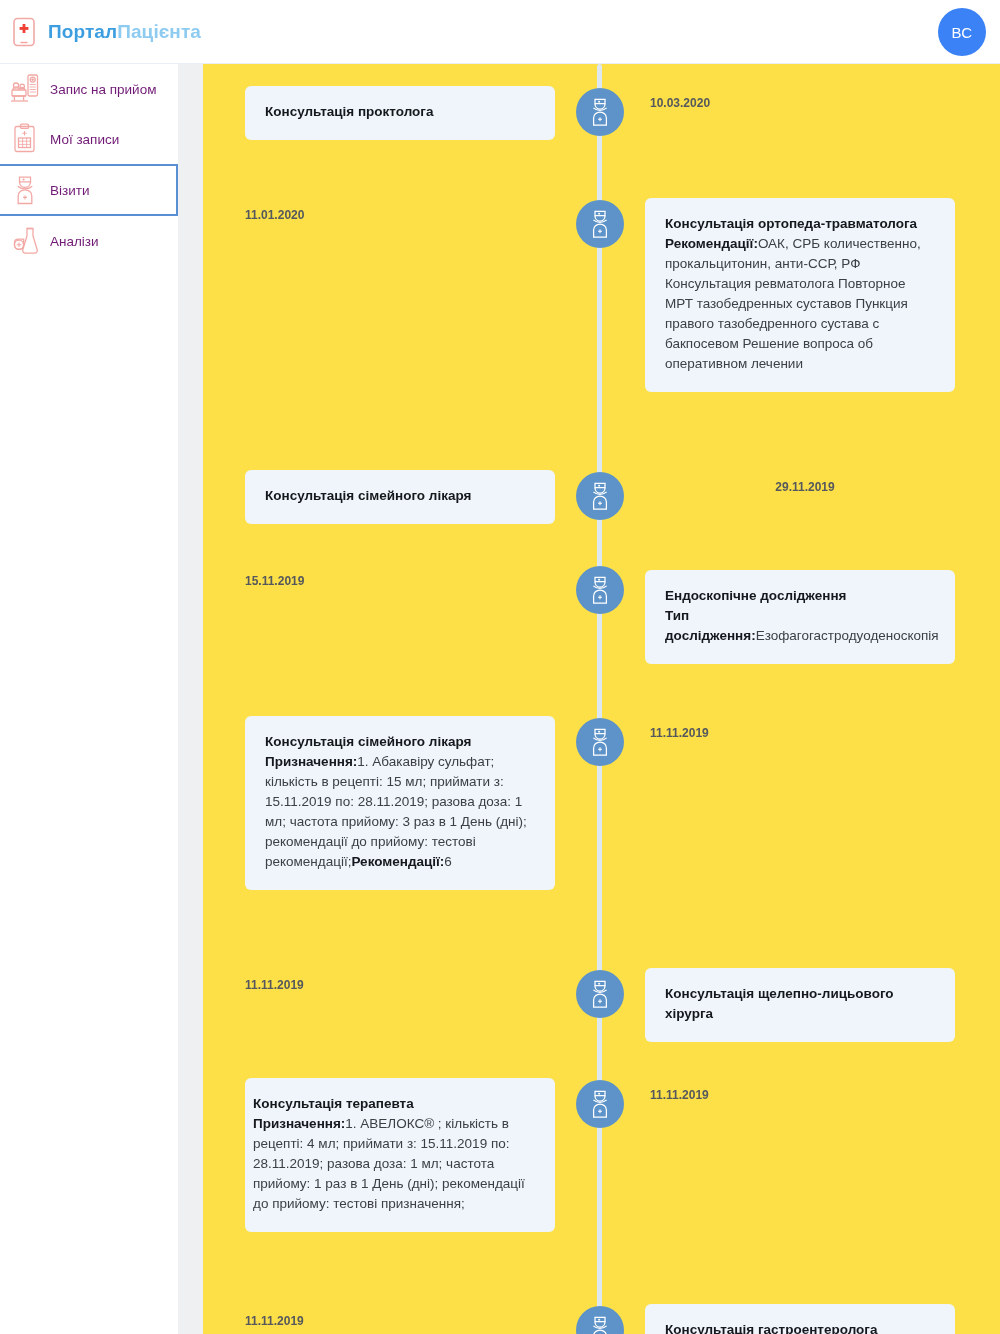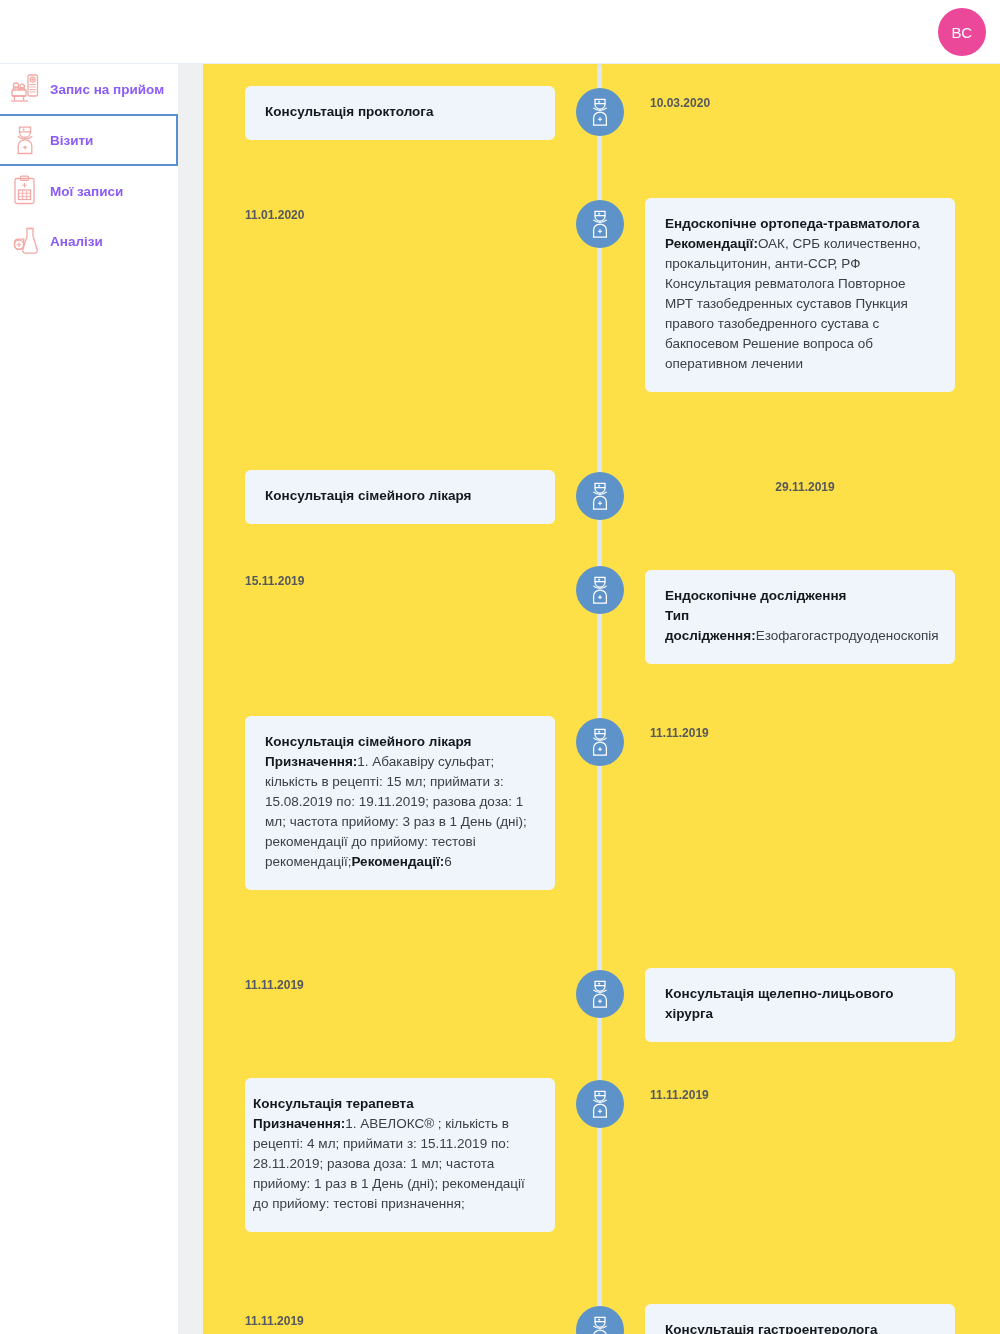--- a/index.html
+++ b/index.html
@@ -50,21 +50,21 @@
   #brand-text .p1 { color: #3c9ee0; }
   #brand-text .p2 { color: #8ecbf0; }
 
   #avatar {
     position: absolute;
     top: 8px;
     right: 14px;
     width: 48px;
     height: 48px;
     border-radius: 50%;
-    background: #ec4899;
+    background: #3b82f6;
     color: #ffffff;
     font-size: 15px;
     font-weight: normal;
     display: flex;
     align-items: center;
     justify-content: center;
     letter-spacing: 0.4px;
   }
 
   
@@ -85,22 +85,22 @@
     padding-left: 10px;
     background: #ffffff;
   }
   .nav-item .nav-icon {
     width: 30px; height: 32px;
     flex: 0 0 auto;
     display: block;
   }
   .nav-item .nav-label {
     font-size: 13.5px;
-    color: #8b5cf6;
-    font-weight: bold;
+    color: #701a75;
+    font-weight: normal;
     white-space: nowrap;
   }
   .nav-item.active {
     border: 2px solid #5b8fd4;
     border-left: none;
     height: 52px;
     background: #ffffff;
   }
 
   
@@ -180,20 +180,31 @@
   }
   .date.left  { left: 42px;  width: 310px; text-align: left; }
   .date.right { left: 447px; width: 310px; text-align: left; }
 </style>
 </head>
 <body>
 
 <div id="app">
 
   <div id="header">
+    <div id="brand">
+      <svg id="brand-icon" viewBox="0 0 26 30">
+        <rect x="2" y="1.5" width="20" height="27" rx="3.5" fill="none" stroke="#f2a9a5" stroke-width="1.6"></rect>
+        <line x1="9" y1="25.5" x2="15" y2="25.5" stroke="#f2a9a5" stroke-width="1.4" stroke-linecap="round"></line>
+        <rect x="10.6" y="7" width="2.8" height="9" fill="#ef4136"></rect>
+        <rect x="7.6" y="10" width="8.8" height="2.9" fill="#ef4136"></rect>
+      </svg>
+      <div id="brand-text">
+        <span class="p1">Портал</span><span class="p2">Пацієнта</span>
+      </div>
+    </div>
     <div id="avatar">ВС</div>
   </div>
 
   <div id="sidebar">
 
     <div class="nav-item">
       <svg class="nav-icon" viewBox="0 0 30 32">
         <g fill="none" stroke="#f2a9a5" stroke-width="1.3">
           <rect x="18" y="2" width="9.5" height="21" rx="1.4"></rect>
           <circle cx="22.7" cy="6.6" r="2.5"></circle>
@@ -204,50 +215,50 @@
           <circle cx="6" cy="12.6" r="2.6"></circle>
           <path d="M3 17c0-1.8 1.3-3.2 3-3.2s3 1.4 3 3.2"></path>
           <circle cx="12.2" cy="13.4" r="2.2"></circle>
           <path d="M9.6 17c0-1.5 1.1-2.7 2.6-2.7s2.6 1.2 2.6 2.7"></path>
           <path d="M1 28h17"></path>
         </g>
       </svg>
       <span class="nav-label">Запис на прийом</span>
     </div>
 
+    <div class="nav-item">
+      <svg class="nav-icon" viewBox="0 0 30 32">
+        <g fill="none" stroke="#f2a9a5" stroke-width="1.3">
+          <rect x="5" y="3.5" width="19" height="25" rx="1.8"></rect>
+          <rect x="10.5" y="1.2" width="8" height="4.2" rx="1.2"></rect>
+          <path d="M14.5 8v4.4M12.3 10.2h4.4" stroke-width="1.1"></path>
+          <rect x="8.5" y="15" width="12" height="9.5"></rect>
+          <path d="M8.5 18.2h12M8.5 21.4h12M12.6 15v9.5M16.6 15v9.5" stroke-width="0.85"></path>
+        </g>
+      </svg>
+      <span class="nav-label">Мої записи</span>
+    </div>
+
     <div class="nav-item active">
       <svg class="nav-icon" viewBox="0 0 30 32">
         <g fill="none" stroke="#f2a9a5" stroke-width="1.3">
           <path d="M9.5 3.2h11v4.6h-11z"></path>
           <path d="M13.6 4.6v2M12.6 5.6h2" stroke-width="1.05"></path>
           <path d="M9.5 7.8c0 3.4 2.3 5.6 5.5 5.6s5.5-2.2 5.5-5.6"></path>
           <path d="M7.8 12.2c1.9 1.8 4.3 2.6 7.2 2.6s5.3-.8 7.2-2.6"></path>
           <path d="M8.2 29.5V22c0-3.5 3-6.2 6.8-6.2S21.8 18.5 21.8 22v7.5z"></path>
           <path d="M15 21.4v4M13 23.4h4" stroke-width="1.1"></path>
         </g>
       </svg>
       <span class="nav-label">Візити</span>
     </div>
 
     <div class="nav-item">
       <svg class="nav-icon" viewBox="0 0 30 32">
         <g fill="none" stroke="#f2a9a5" stroke-width="1.3">
-          <rect x="5" y="3.5" width="19" height="25" rx="1.8"></rect>
-          <rect x="10.5" y="1.2" width="8" height="4.2" rx="1.2"></rect>
-          <path d="M14.5 8v4.4M12.3 10.2h4.4" stroke-width="1.1"></path>
-          <rect x="8.5" y="15" width="12" height="9.5"></rect>
-          <path d="M8.5 18.2h12M8.5 21.4h12M12.6 15v9.5M16.6 15v9.5" stroke-width="0.85"></path>
-        </g>
-      </svg>
-      <span class="nav-label">Мої записи</span>
-    </div>
-
-    <div class="nav-item">
-      <svg class="nav-icon" viewBox="0 0 30 32">
-        <g fill="none" stroke="#f2a9a5" stroke-width="1.3">
           <path d="M17 3.5h6v7.5l4.2 13.8c.5 1.7-.7 3.4-2.5 3.4h-9.4c-1.8 0-3-1.7-2.5-3.4L17 11z"></path>
           <path d="M17.6 3.5h4.8"></path>
           <path d="M8.5 14.2h5.2v5.5c0 2.6-2.1 4.6-4.6 4.6s-4.6-2-4.6-4.6v-1.8c0-2 1.6-3.7 4-3.7z"></path>
           <circle cx="9" cy="19.8" r="4.6"></circle>
           <path d="M9 17.5v4.6M6.7 19.8h4.6" stroke-width="1.1"></path>
         </g>
       </svg>
       <span class="nav-label">Аналізи</span>
     </div>
 
@@ -285,21 +296,21 @@
             <path d="M10 3.4h10v4.3H10z"></path>
             <path d="M14.1 4.7v2M13.1 5.7h2" stroke-width="1"></path>
             <path d="M10 7.7c0 3.3 2.2 5.4 5 5.4s5-2.1 5-5.4"></path>
             <path d="M8.4 11.9c1.8 1.7 4.1 2.5 6.6 2.5s4.8-.8 6.6-2.5"></path>
             <path d="M8.6 29V22c0-3.4 2.8-5.9 6.4-5.9S21.4 18.6 21.4 22v7z"></path>
             <path d="M15 21.2v4M13 23.2h4" stroke-width="1.05"></path>
           </g>
         </svg>
       </div>
       <div class="bubble right" style="top:22px;">
-        <span class="title">Ендоскопічне ортопеда-травматолога</span><b>Рекомендації:</b><span>ОАК, СРБ количественно, прокальцитонин, анти-ССР, РФ Консультация ревматолога Повторное МРТ тазобедренных суставов Пункция правого тазобедренного сустава с бакпосевом Решение вопроса об оперативном лечении</span>
+        <span class="title">Консультація ортопеда-травматолога</span><b>Рекомендації:</b><span>ОАК, СРБ количественно, прокальцитонин, анти-ССР, РФ Консультация ревматолога Повторное МРТ тазобедренных суставов Пункция правого тазобедренного сустава с бакпосевом Решение вопроса об оперативном лечении</span>
       </div>
     </div>
 
     <div class="event" style="top:384px;">
       <div class="bubble left" style="top:22px;">
         <span class="title">Консультація сімейного лікаря</span>
       </div>
       <div class="node" style="top:24px;">
         <svg width="30" height="32" viewBox="0 0 30 32">
           <g fill="none" stroke="#ffffff" stroke-width="1.25">
@@ -329,21 +340,21 @@
           </g>
         </svg>
       </div>
       <div class="bubble right" style="top:28px;">
         <span class="title">Ендоскопічне дослідження</span><b>Тип дослідження:</b><span>Езофагогастродуоденоскопія</span>
       </div>
     </div>
 
     <div class="event" style="top:630px;">
       <div class="bubble left" style="top:22px;">
-        <span class="title">Консультація сімейного лікаря</span><b>Призначення:</b><span>1. Абакавіру сульфат; кількість в рецепті: 15 мл; приймати з: 15.08.2019 по: 19.11.2019; разова доза: 1 мл; частота прийому: 3 раз в 1 День (дні); рекомендації до прийому: тестові рекомендації;</span><b>Рекомендації:</b><span>6</span>
+        <span class="title">Консультація сімейного лікаря</span><b>Призначення:</b><span>1. Абакавіру сульфат; кількість в рецепті: 15 мл; приймати з: 15.11.2019 по: 28.11.2019; разова доза: 1 мл; частота прийому: 3 раз в 1 День (дні); рекомендації до прийому: тестові рекомендації;</span><b>Рекомендації:</b><span>6</span>
       </div>
       <div class="node" style="top:24px;">
         <svg width="30" height="32" viewBox="0 0 30 32">
           <g fill="none" stroke="#ffffff" stroke-width="1.25">
             <path d="M10 3.4h10v4.3H10z"></path>
             <path d="M14.1 4.7v2M13.1 5.7h2" stroke-width="1"></path>
             <path d="M10 7.7c0 3.3 2.2 5.4 5 5.4s5-2.1 5-5.4"></path>
             <path d="M8.4 11.9c1.8 1.7 4.1 2.5 6.6 2.5s4.8-.8 6.6-2.5"></path>
             <path d="M8.6 29V22c0-3.4 2.8-5.9 6.4-5.9S21.4 18.6 21.4 22v7z"></path>
             <path d="M15 21.2v4M13 23.2h4" stroke-width="1.05"></path>

